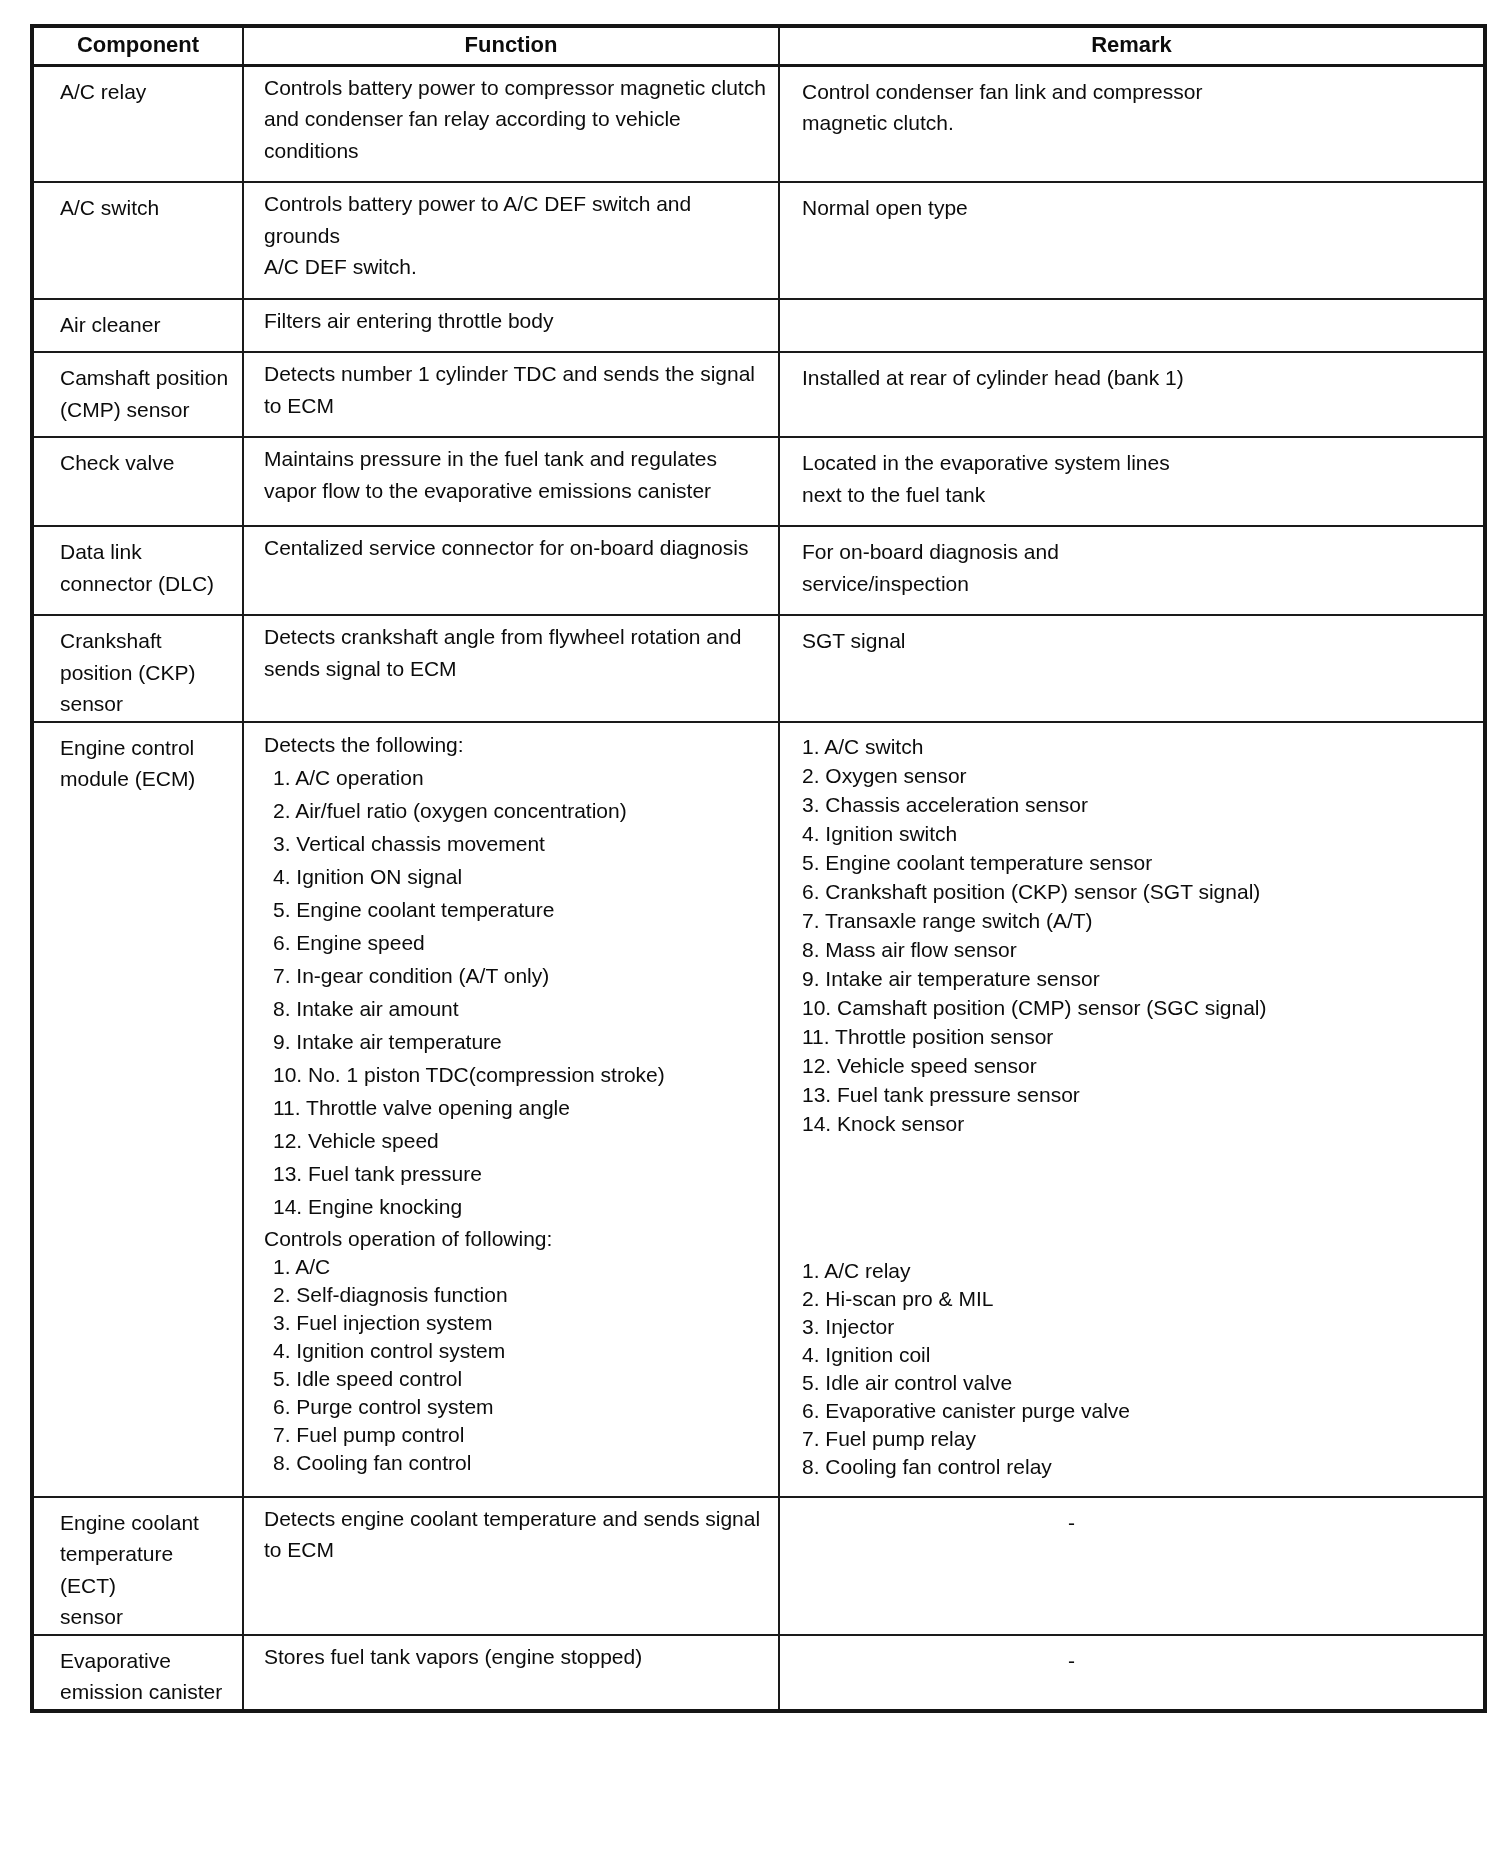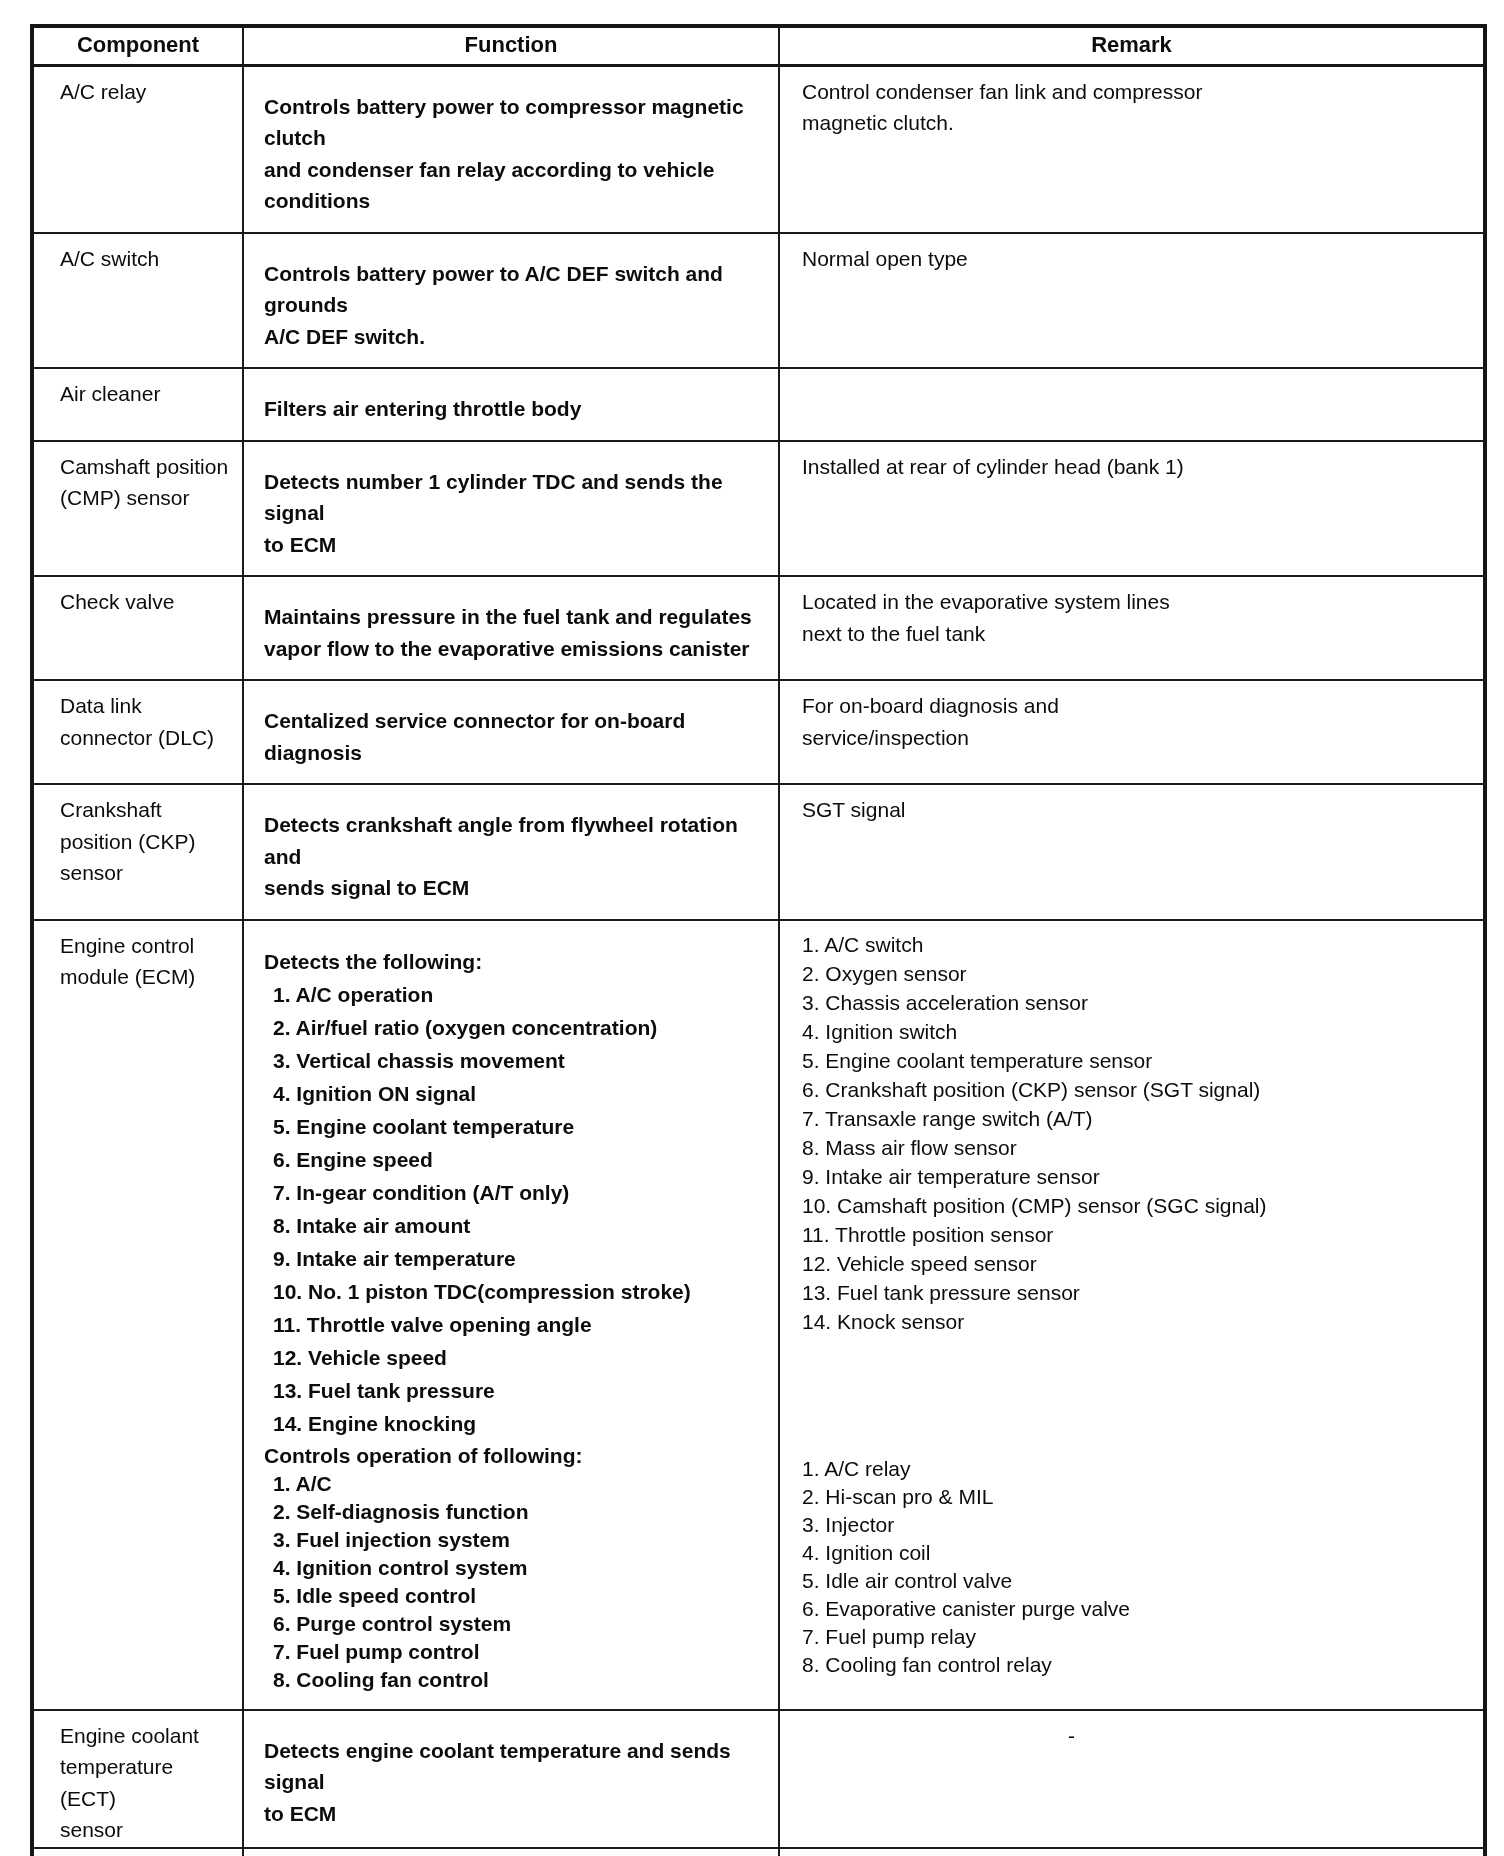--- a/index.html
+++ b/index.html
@@ -31,21 +31,21 @@
   }
   thead th {
     font-weight: bold;
     font-size: 22px;
     text-align: center;
     padding: 3px 6px 4px 6px;
     line-height: 1.3;
     border-bottom: 3px solid #151515;
   }
   td.component-cell { padding: 9px 8px 1px 26px; margin-top: 40px; }
-  td.function-cell  { padding: 24px 10px 15px 20px; font-weight: bold; }
+  td.function-cell  { padding: 5px 10px 15px 20px; }
   td.remark-cell    { padding: 9px 14px 15px 22px; }
   td.remark-cell.dash { text-align: center; padding-left: 0; padding-right: 120px; }
 
   
   .ecm-fn .sec1 { min-height: 497px; }
   .ecm-rm .sec1 { min-height: 497px; }
   .ecm-fn .sec1 .sec-heading,
   .ecm-fn .sec1 .list-item { line-height: 33px; }
   .ecm-fn .list-item { padding-left: 9px; }
   .ecm-fn .sec2 .sec-heading,

